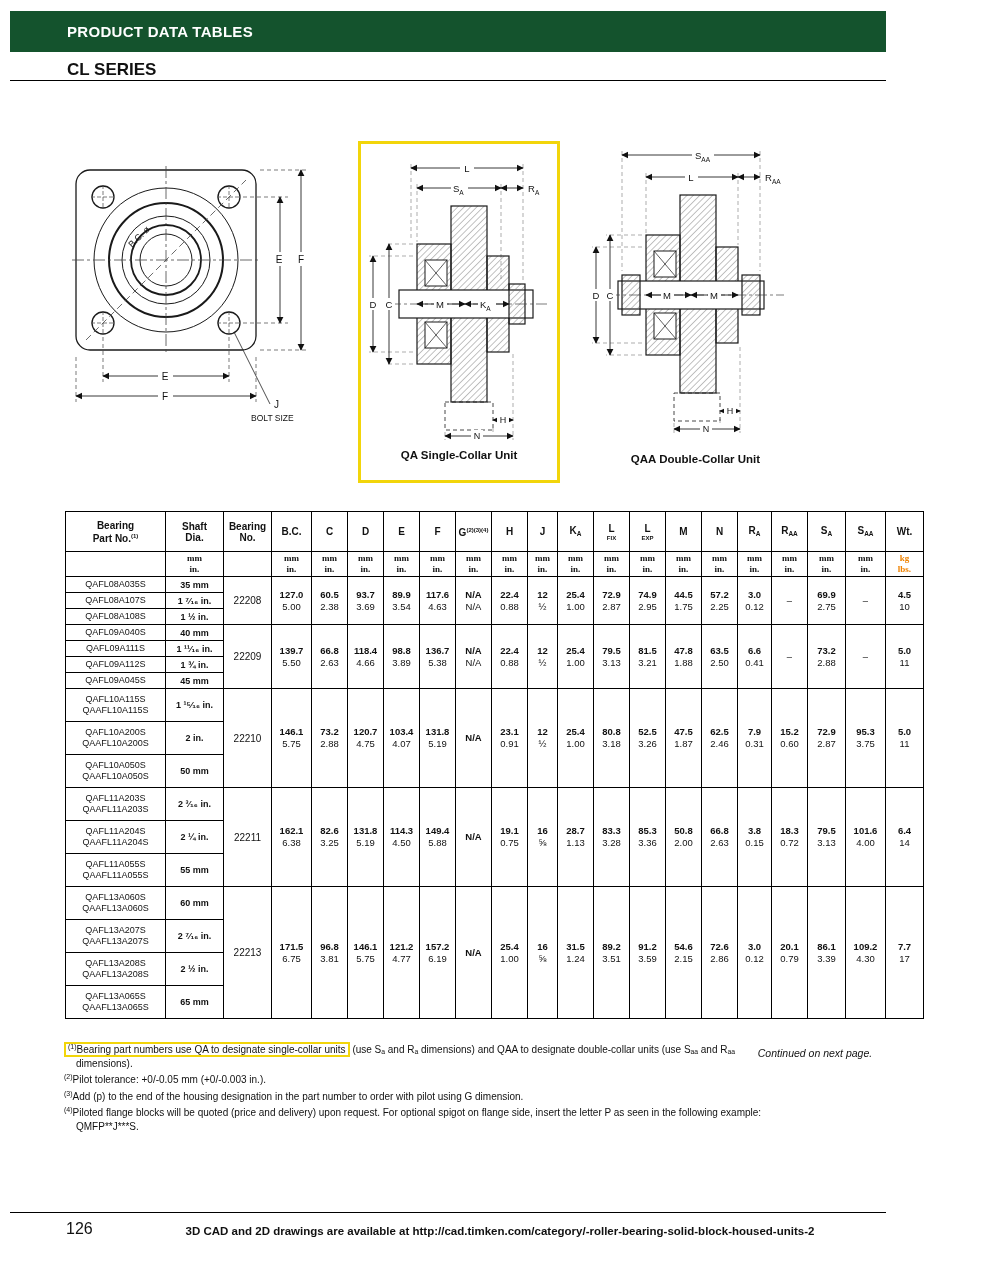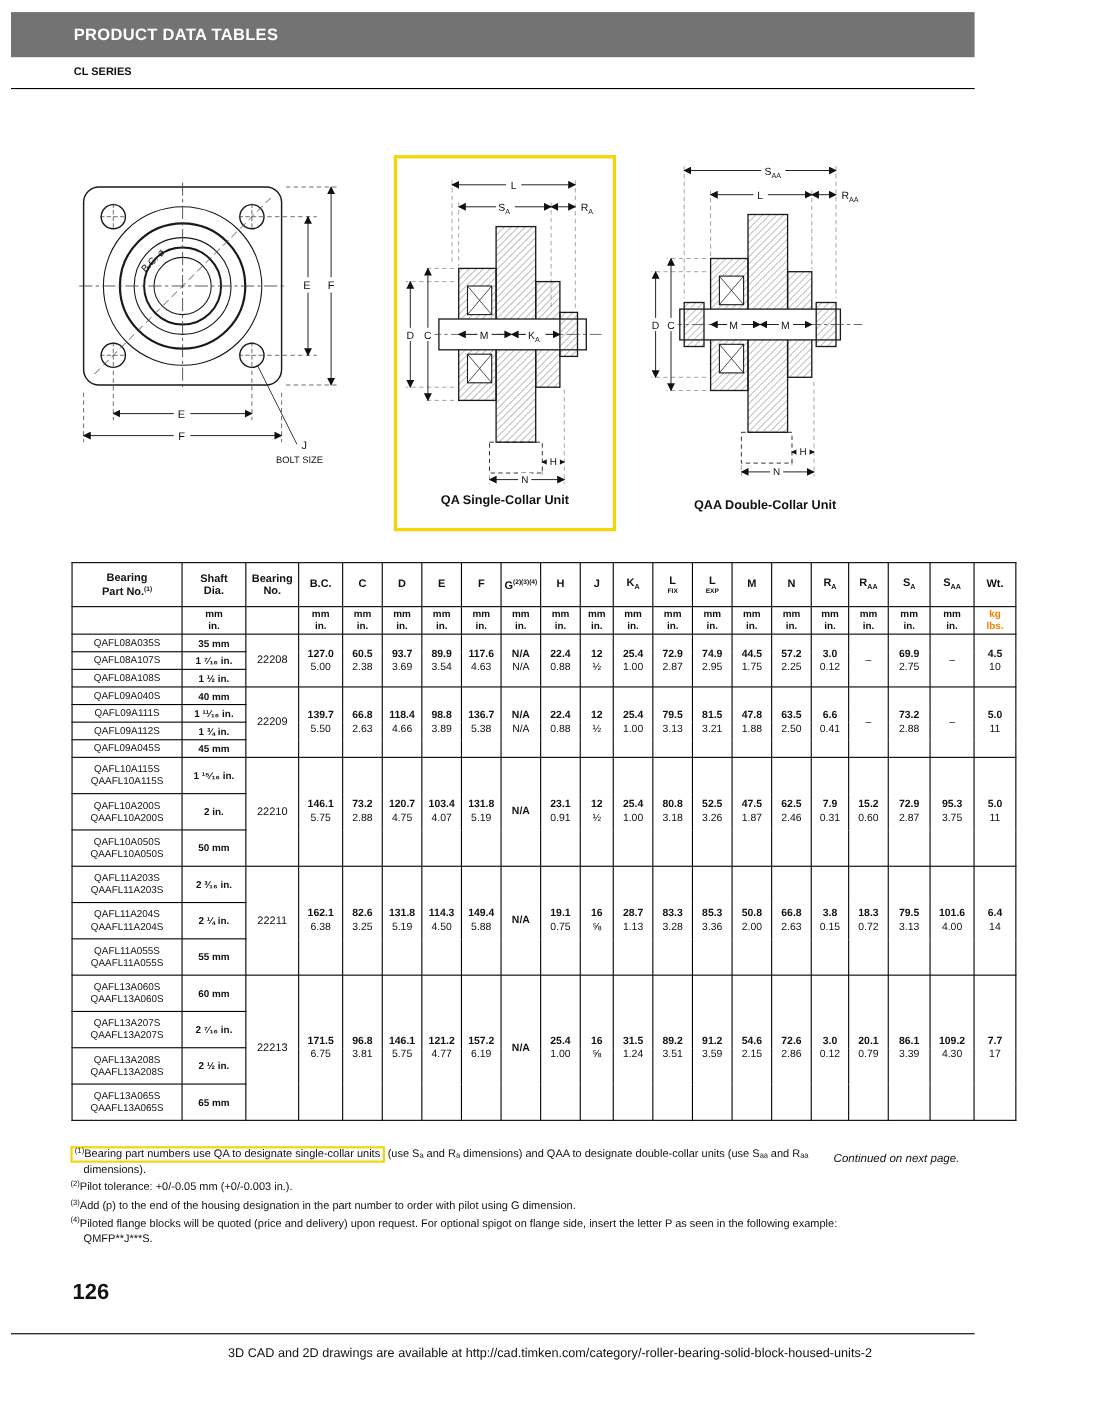--- a/index.html
+++ b/index.html
@@ -5,23 +5,23 @@
   * { box-sizing: border-box; }
   html,body { margin:0; padding:0; }
   body {
     width:1000px; height:1280px; position:relative;
     background:#ffffff; color:#111;
     font-family:"Liberation Sans","DejaVu Sans",sans-serif;
   }
   .page { position:absolute; inset:0; outline:1px solid #c9c9c9; overflow:hidden; }
 
   
-  .banner { position:absolute; left:10px; top:11px; width:876px; height:41px; background:#737373; display:flex; align-items:center; }
+  .banner { position:absolute; left:10px; top:11px; width:876px; height:41px; background:#14532d; display:flex; align-items:center; }
   .banner span { margin-left:57px; color:#fff; font-weight:bold; font-size:15px; letter-spacing:.3px; }
-  .series { position:absolute; left:67px; top:60px; font-weight:bold; font-size:10px; }
+  .series { position:absolute; left:67px; top:60px; font-weight:bold; font-size:17px; }
   .series-rule { position:absolute; left:10px; top:80px; width:876px; border-top:1.5px solid #000; }
   .title { position:absolute; left:67px; top:110px; margin:0; font-size:21px; font-weight:bold; letter-spacing:-.2px; }
 
   
   .diagrams { position:absolute; left:0; top:140px; width:1000px; height:360px; }
   .diag { position:absolute; }
   .diag-front { left:58px; top:12px; }
   .diag-qa { left:358px; top:1px; }
   .diag-qaa { left:588px; top:1px; width:215px; }
   .yellow-box { border:3px solid #f2d50a; width:202px; height:342px; background:#fff; display:flex; flex-direction:column; align-items:center; }
@@ -29,41 +29,41 @@
   svg text { fill:#111; }
 
   
   #spec-table { position:absolute; left:65px; top:511px; border-collapse:collapse; table-layout:fixed; }
   #spec-table th, #spec-table td { border:1px solid #000; padding:0; text-align:center; vertical-align:middle; overflow:hidden; }
   #spec-table th { font-size:10px; font-weight:bold; line-height:11px; height:40px; }
   .h-main { white-space:pre-line; }
   #spec-table sup { font-size:6px; vertical-align:4px; }
   #spec-table sub { font-size:6.5px; vertical-align:-2px; }
   .h-below { font-size:6px; line-height:6px; margin-top:1px; font-weight:bold; }
-  tr.units td { height:25px; font-size:9px; font-weight:bold; line-height:11px; }
+  tr.units td { height:25px; font-size:9px; font-weight:bold; line-height:11px;font-family:Liberation Serif, serif; }
   td.wt-unit div { color:#ef8200; }
   td.part-cell { font-size:9px; line-height:11px; }
   td.shaft { font-size:9px; font-weight:bold; line-height:10px; }
   td.bno { font-size:10px; }
   td.dim { font-size:9.5px; line-height:12px; }
   td.dim .mm { font-weight:bold; }
   td.dim .in { font-weight:normal; }
   td.dim .dash { font-weight:normal; }
   tr.single td { height:16px; }
   tr.dbl td { height:33px; }
 
   
   .footnotes { position:absolute; left:64px; top:1040px; width:712px; font-size:10px; line-height:13.5px; }
   .footnotes p { margin:0; padding-left:12px; text-indent:-12px; }
   .footnotes sup { font-size:7px; vertical-align:4px; }
   .hl { border:2px solid #f2d50a; padding:0 2px; text-indent:0; display:inline; }
   .continued { position:absolute; left:740px; top:1047px; width:150px; text-align:center; font-style:italic; font-size:10.5px; }
   .footer-rule { position:absolute; left:10px; top:1212px; width:876px; border-top:1.5px solid #000; }
-  .page-number { position:absolute; left:66px; top:1164px; font-weight:bold; font-size:20px; }
-  .footer-text { position:absolute; left:110px; top:1225px; width:780px; text-align:center; font-weight:normal; font-size:11.5px; }
+  .page-number { position:absolute; left:66px; top:1220px; font-weight:normal; font-size:16px; }
+  .footer-text { position:absolute; left:110px; top:1225px; width:780px; text-align:center; font-weight:bold; font-size:11.5px; }
 </style>
 </head>
 <body>
 
 <div class="page">
 
   <div class="banner">
     <span>PRODUCT DATA TABLES</span>
   </div>
   <div class="series">CL SERIES</div>

